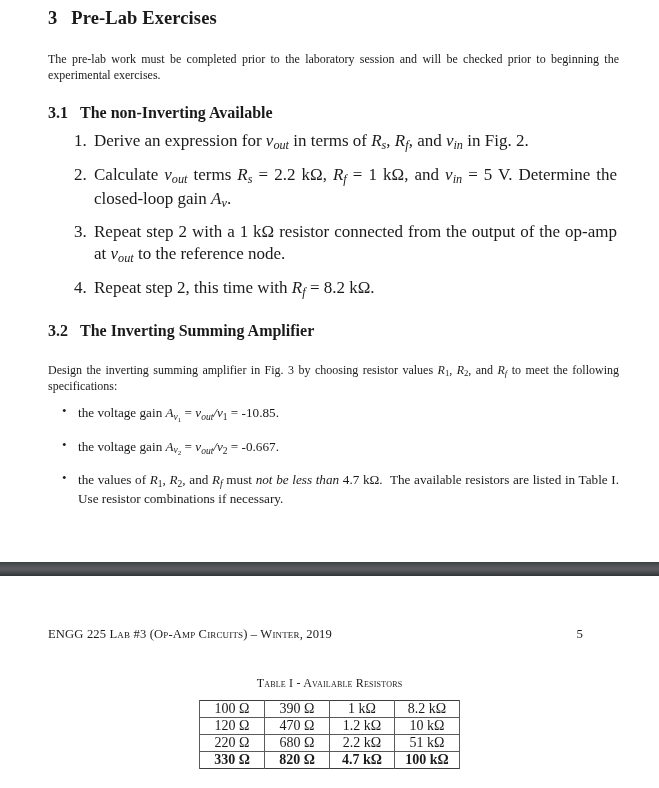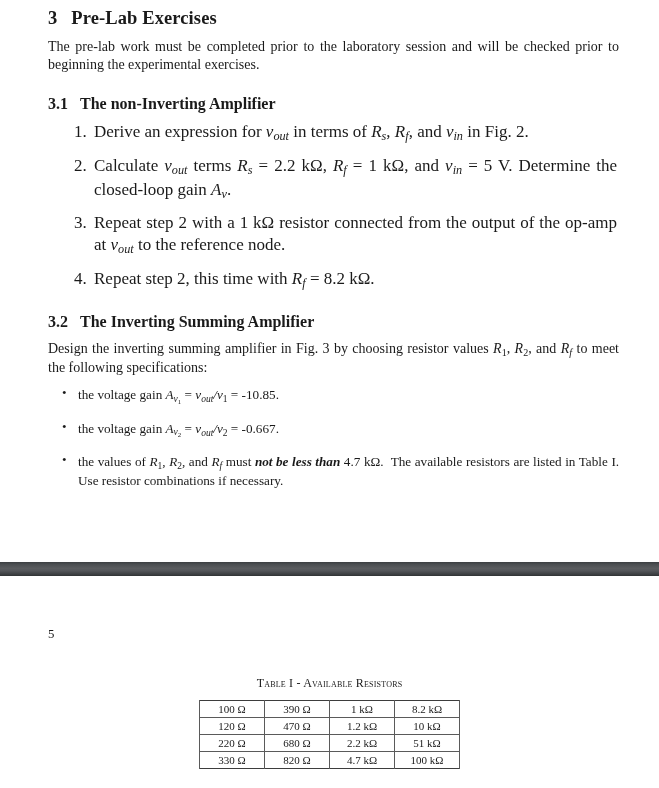--- a/index.html
+++ b/index.html
@@ -40,24 +40,24 @@
   h1.sec .num { margin-right: 14px; }
 
   h2.sub {
     font-size: 16px;
     font-weight: bold;
     margin: 21px 0 0 0;
   }
   h2.sub .num { margin-right: 12px; }
 
   p.body {
-    font-size: 14px;
+    font-size: 12px;
     line-height: 1.30;
     text-align: justify;
-    margin: 9px 0 0 0;
+    margin: 23px 0 0 0;
     hyphens: none;
   }
 
   ol.numlist {
     margin: 8px 0 0 0;
     padding: 0 0 0 0;
     list-style: none;
     counter-reset: item;
   }
   ol.numlist > li {
@@ -103,21 +103,21 @@
   sub.sb {
     font-style: italic;
     font-size: 0.72em;
     vertical-align: -0.28em;
   }
   sub.sbn {
     font-style: normal;
     font-size: 0.72em;
     vertical-align: -0.28em;
   }
-  .emph { font-style: italic; font-weight: bold; }
+  .emph { font-style: italic; }
   .nb { white-space: nowrap; }
 
   
   .separator {
     position: absolute;
     left: 0;
     top: 562px;
     width: 659px;
     height: 14px;
     background: linear-gradient(to bottom,
@@ -164,50 +164,50 @@
   .table-caption {
     font-size: 12px;
     font-variant: small-caps;
     letter-spacing: 0.2px;
     margin-bottom: 9px;
   }
   table.resistors {
     margin: 8px auto;
     border-collapse: collapse;
     border: 1px solid #3d3d3d;
-    font-size: 11px;
+    font-size: 14px;
   }
   table.resistors td {
     border: 1px solid #5a5a5a;
     width: 54px;
     height: 16px;
     padding: 0 5px;
     text-align: center;
     line-height: 16px;
     white-space: nowrap;
   }
   table.resistors tr:first-child td { border-top: none; }
-  table.resistors tr:last-child td { border-bottom: none; }
+  table.resistors tr:last-child td { border-bottom: none; font-weight: bold; }
 </style>
 </head>
 <body>
 
 <div class="page">
 
   <div class="doc-top">
     <div class="content">
 
       <h1 class="sec">
         <span class="num">3</span><span>Pre-Lab Exercises</span>
       </h1>
 
       <p class="body">The pre-lab work must be completed prior to the laboratory session and will be checked prior to beginning the experimental exercises.</p>
 
       <h2 class="sub">
-        <span class="num">3.1</span><span>The non-Inverting Amplifier</span>
+        <span class="num">3.1</span><span>The non-Inverting Available</span>
       </h2>
 
       <ol class="numlist">
 
         <li>
           <span>Derive an expression for</span>
           <span class="nb"><span class="mvar">v</span><sub class="sb">out</sub></span>
           <span>in terms of</span>
           <span class="nb"><span class="mvar">R</span><sub class="sb">s</sub>,</span>
           <span class="nb"><span class="mvar">R</span><sub class="sb">f</sub>,</span>
@@ -287,20 +287,21 @@
         </li>
 
       </ul>
 
     </div>
   </div>
 
   <div class="separator"></div>
 
   <div class="footer">
+    <span class="footer-text">ENGG 225 Lab #3 (Op-Amp Circuits) – Winter, 2019</span>
     <span class="footer-page">5</span>
   </div>
 
   <div class="table-block">
     <div class="table-caption">Table I - Available Resistors</div>
     <table class="resistors">
       <tbody>
         <tr>
           <td>100 Ω</td>
           <td>390 Ω</td>

